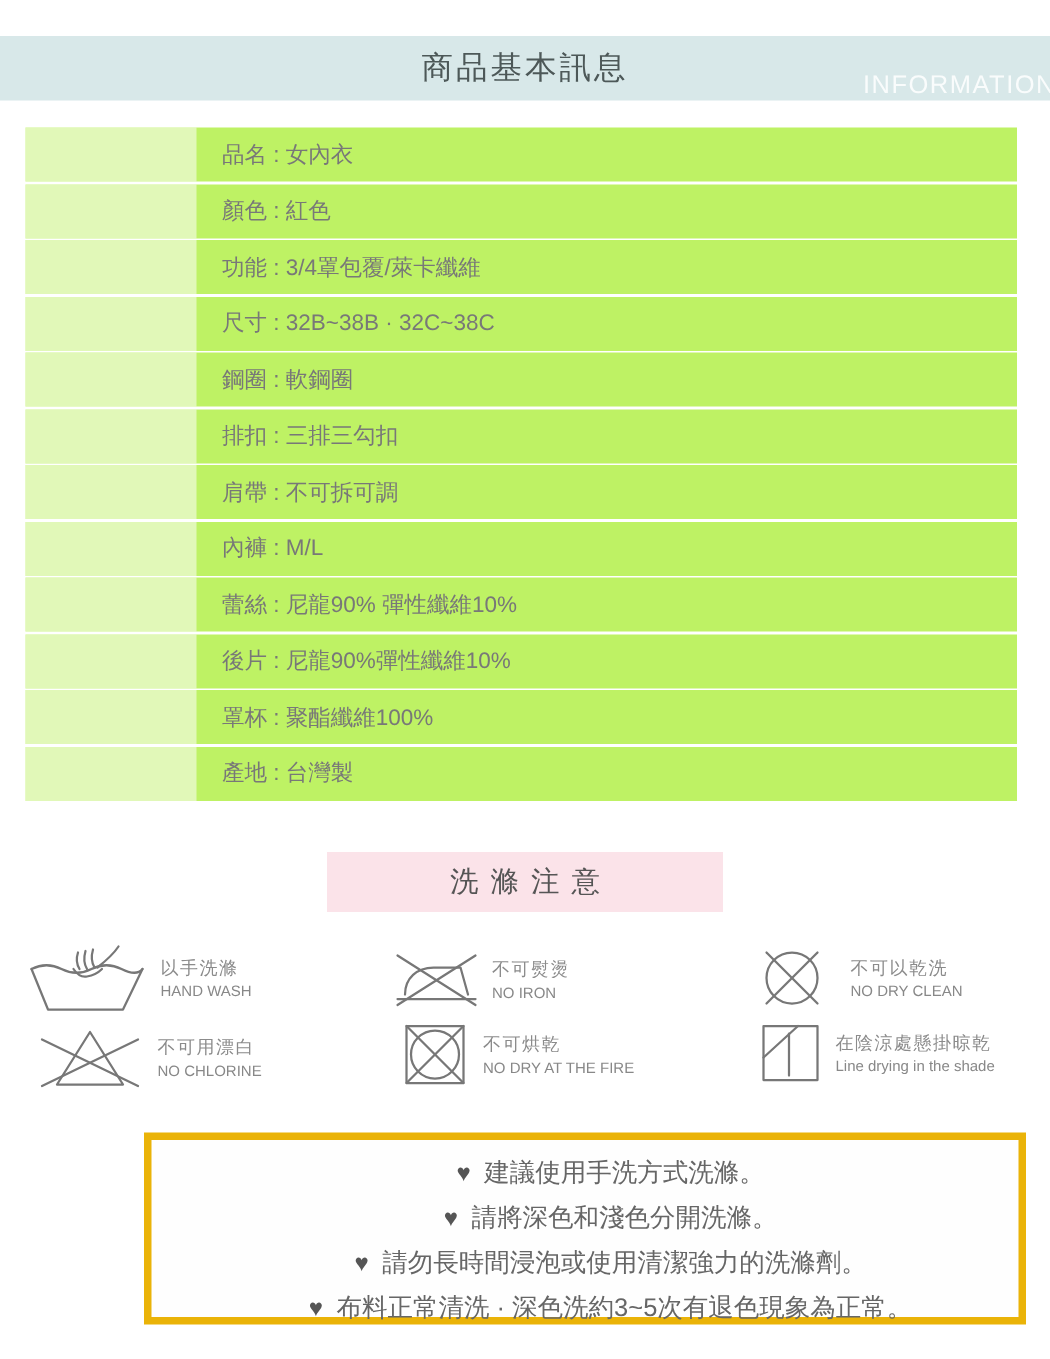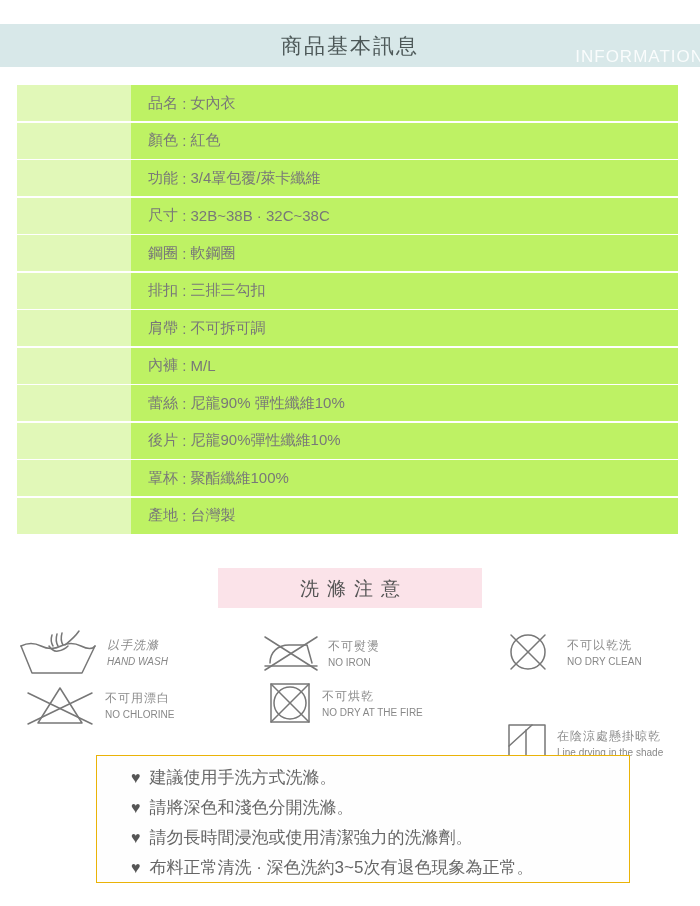--- a/index.html
+++ b/index.html
@@ -28,22 +28,22 @@
 
   
   .care-cell{position:absolute;display:flex;align-items:center;}
   .care-captions{display:flex;flex-direction:column;margin-left:9px;gap:2px;}
   .care-zh{font-size:12px;color:#8b8b8b;letter-spacing:1px;}
   .care-en{font-size:10px;color:#888888;}
   .care-cell svg{display:block;}
   .care-stroke{stroke:#777777;fill:none;stroke-width:1.5;stroke-linecap:round;stroke-linejoin:round;}
 
   
-  .notes-box{position:absolute;left:96px;top:755px;width:534px;height:128px;box-sizing:border-box;
-    border:1px solid #eab308;background:#fefefe;padding:7px 0 0 34px;}
+  .notes-box{position:absolute;left:96px;top:755px;width:588px;height:128px;box-sizing:border-box;
+    border:5px solid #eab308;background:#fefefe;padding:7px 0 0 34px;text-align:center;}
   .note-line{height:30px;line-height:30px;font-size:17px;color:#666666;white-space:nowrap;}
   .note-heart{color:#555555;margin-right:9px;font-size:16px;}
 </style>
 </head>
 <body>
 
 <div id="page">
 
   <div class="header-band">
     <div class="header-title">商品基本訊息</div>
@@ -120,21 +120,21 @@
     <div class="t-row">
         <div class="t-gutter"></div>
         <span>產地</span>
         <span class="t-sep"> : </span>
         <span>台灣製</span>
       </div>
   </div>
 
   <div class="wash-badge">洗滌注意</div>
 
-  <div class="care-cell" style="left:18px;top:628px;font-style:italic;">
+  <div class="care-cell" style="left:18px;top:628px;">
     <span>
       <svg width="80" height="48" viewBox="0 0 80 48">
         <path class="care-stroke" d="M3,18 L14,45 L64,45 L77,18"></path>
         <path class="care-stroke" d="M3,18 Q13,13 23,18 T43,18 T63,18 T77,18"></path>
         <path class="care-stroke" d="M61,3 C57,9 52,13 47,17"></path>
         <path class="care-stroke" d="M34,7 Q32,13 35,18"></path>
         <path class="care-stroke" d="M39,6 Q37,13 40,18"></path>
         <path class="care-stroke" d="M44,5 Q42,12 45,17"></path>
         <path class="care-stroke" d="M31,18 q4,6 9,5 q6,-1 10,-5"></path>
       </svg>
@@ -196,21 +196,21 @@
         <path class="care-stroke" d="M4,4 L42,42"></path>
         <path class="care-stroke" d="M42,4 L4,42"></path>
       </svg>
     </span>
     <span class="care-captions">
       <span class="care-zh">不可烘乾</span>
       <span class="care-en">NO DRY AT THE FIRE</span>
     </span>
   </div>
 
-  <div class="care-cell" style="left:506px;top:681px;margin-top:41px;">
+  <div class="care-cell" style="left:506px;top:681px;">
     <span>
       <svg width="42" height="42" viewBox="0 0 42 42">
         <rect class="care-stroke" x="3" y="3" width="36" height="36"></rect>
         <path class="care-stroke" d="M3,24 L26,3"></path>
         <path class="care-stroke" d="M20,8 L20,36"></path>
       </svg>
     </span>
     <span class="care-captions">
       <span class="care-zh">在陰涼處懸掛晾乾</span>
       <span class="care-en">Line drying in the shade</span>

